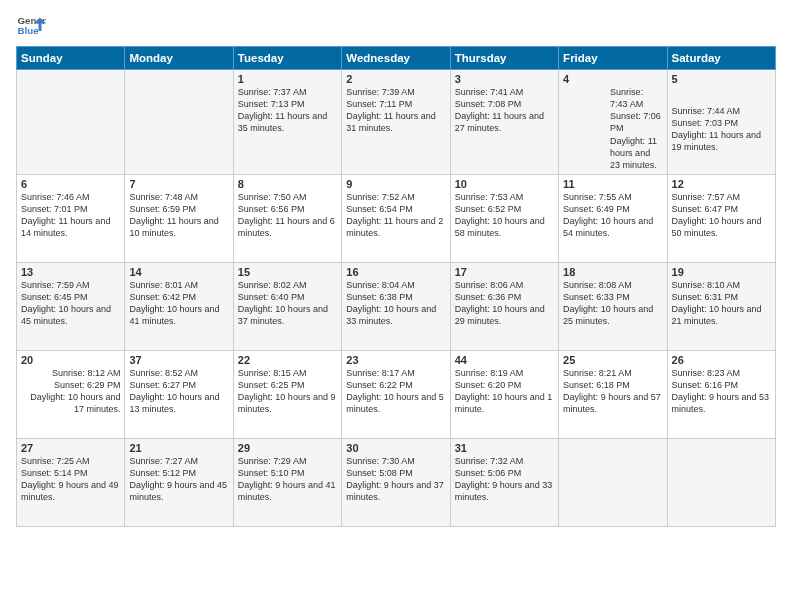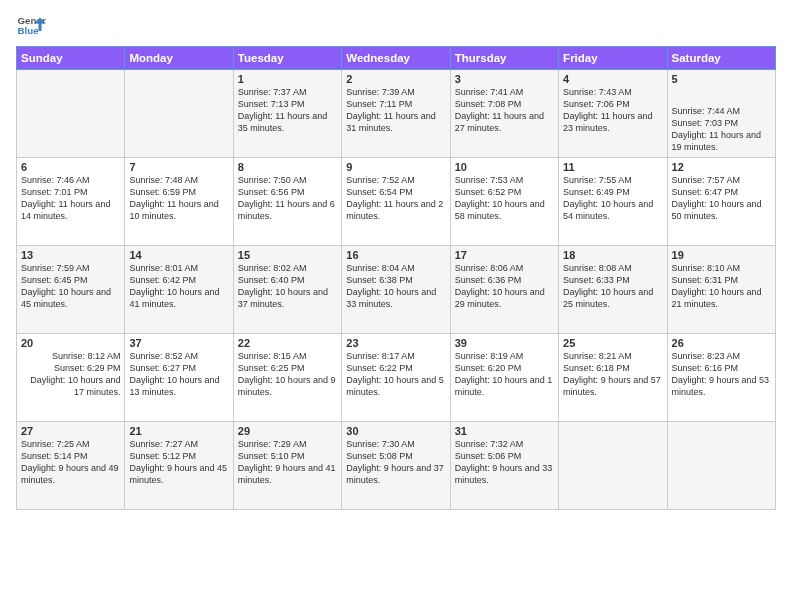--- a/index.html
+++ b/index.html
@@ -50,21 +50,21 @@
     .subtitle {
       font-size: 14px;
       color: #555;
     }
     table {
       width: 100%;
       border-collapse: collapse;
       table-layout: fixed;
     }
     thead tr th {
-      background-color: #8b5cf6;
+      background-color: #0369a1;
       color: #fff;
       font-size: 11.5px;
       padding: 5px 4px;
       text-align: left;
       border: 1px solid #5a9ad6;
     }
     tbody tr td {
       vertical-align: top;
       border: 1px solid #ccc;
       padding: 3px 4px;
@@ -145,21 +145,21 @@
 Daylight: 11 hours and 31 minutes.</div>
           </td>
           <td>
             <span class="day-num">3</span>
             <div class="day-info" style="white-space: pre-line;">Sunrise: 7:41 AM
 Sunset: 7:08 PM
 Daylight: 11 hours and 27 minutes.</div>
           </td>
           <td>
             <span class="day-num">4</span>
-            <div class="day-info" style="white-space: pre-line;">Sunrise: 7:43 AM
+            <div class="day-info" style="white-space: pre-line; margin-left: 47px;">Sunrise: 7:43 AM
 Sunset: 7:06 PM
 Daylight: 11 hours and 23 minutes.</div>
           </td>
           <td>
             <span class="day-num">5</span>
             <div class="day-info" style="white-space: pre-line; margin-top: 20px;">Sunrise: 7:44 AM
 Sunset: 7:03 PM
 Daylight: 11 hours and 19 minutes.</div>
           </td>
         </tr>
@@ -270,21 +270,21 @@
 Sunset: 6:25 PM
 Daylight: 10 hours and 9 minutes.</div>
           </td>
           <td>
             <span class="day-num">23</span>
             <div class="day-info" style="white-space: pre-line;">Sunrise: 8:17 AM
 Sunset: 6:22 PM
 Daylight: 10 hours and 5 minutes.</div>
           </td>
           <td>
-            <span class="day-num">39</span>
+            <span class="day-num">44</span>
             <div class="day-info" style="white-space: pre-line;">Sunrise: 8:19 AM
 Sunset: 6:20 PM
 Daylight: 10 hours and 1 minute.</div>
           </td>
           <td>
             <span class="day-num">25</span>
             <div class="day-info" style="white-space: pre-line;">Sunrise: 8:21 AM
 Sunset: 6:18 PM
 Daylight: 9 hours and 57 minutes.</div>
           </td>

